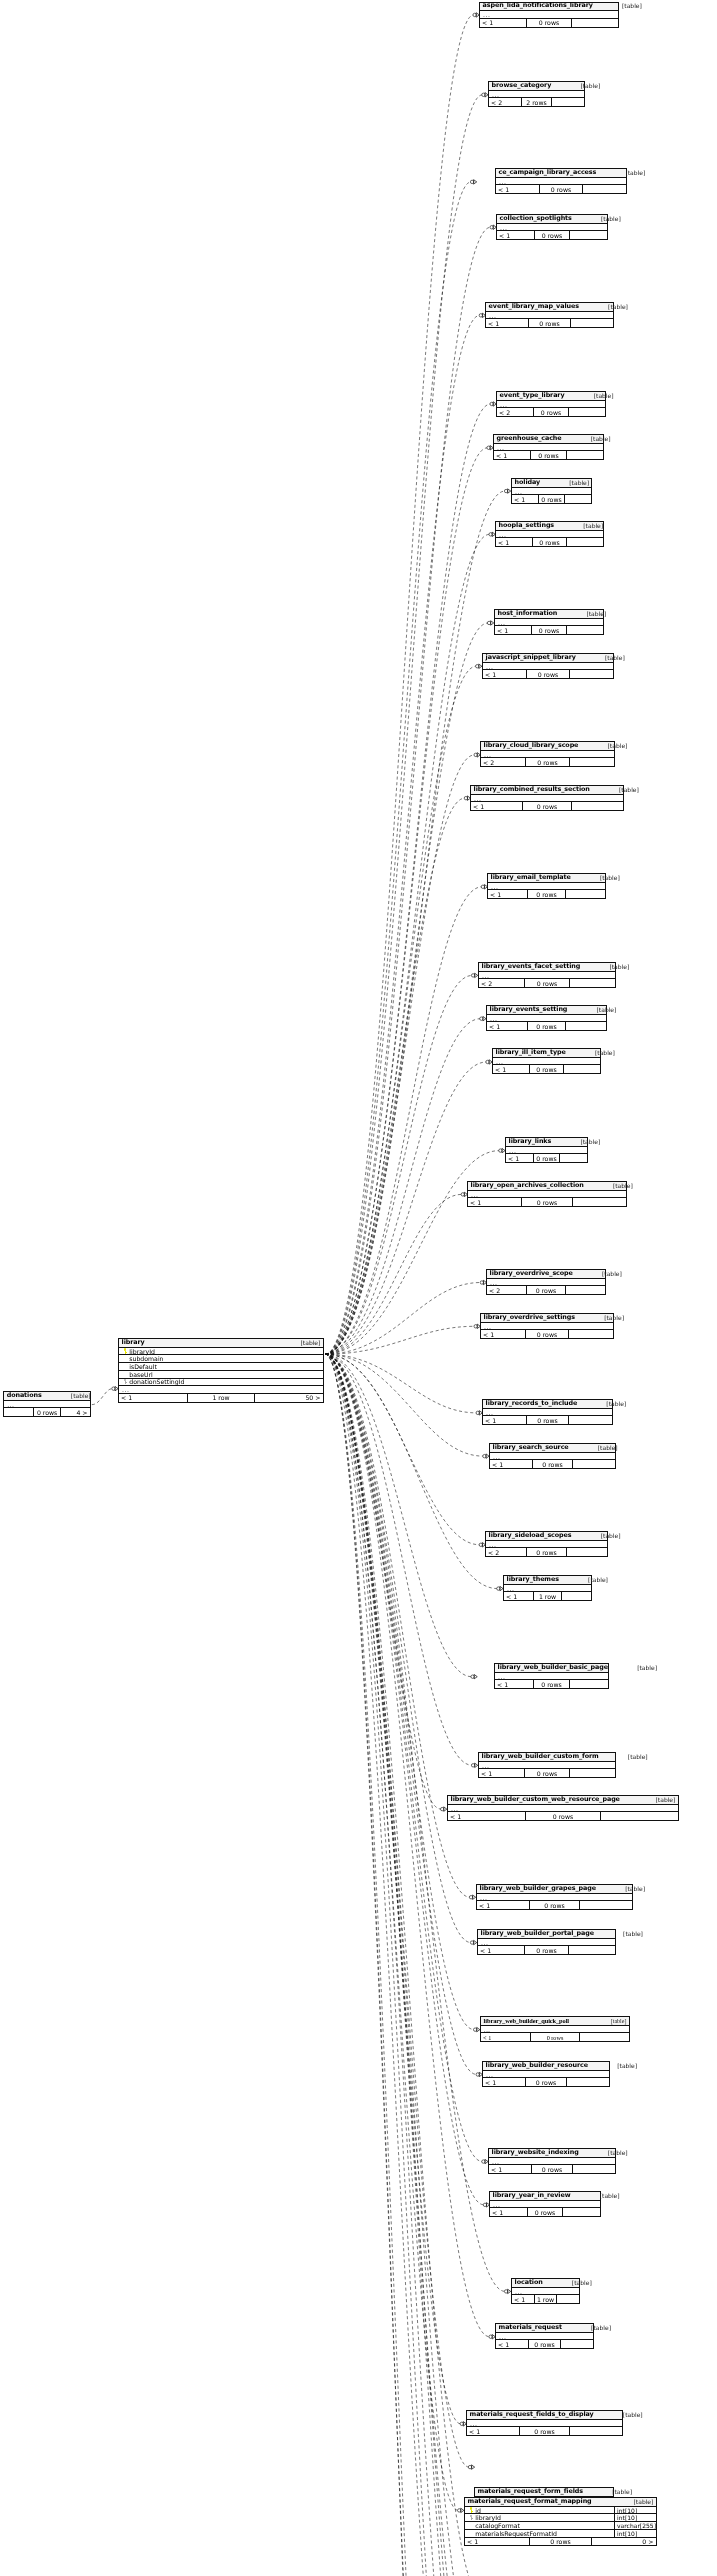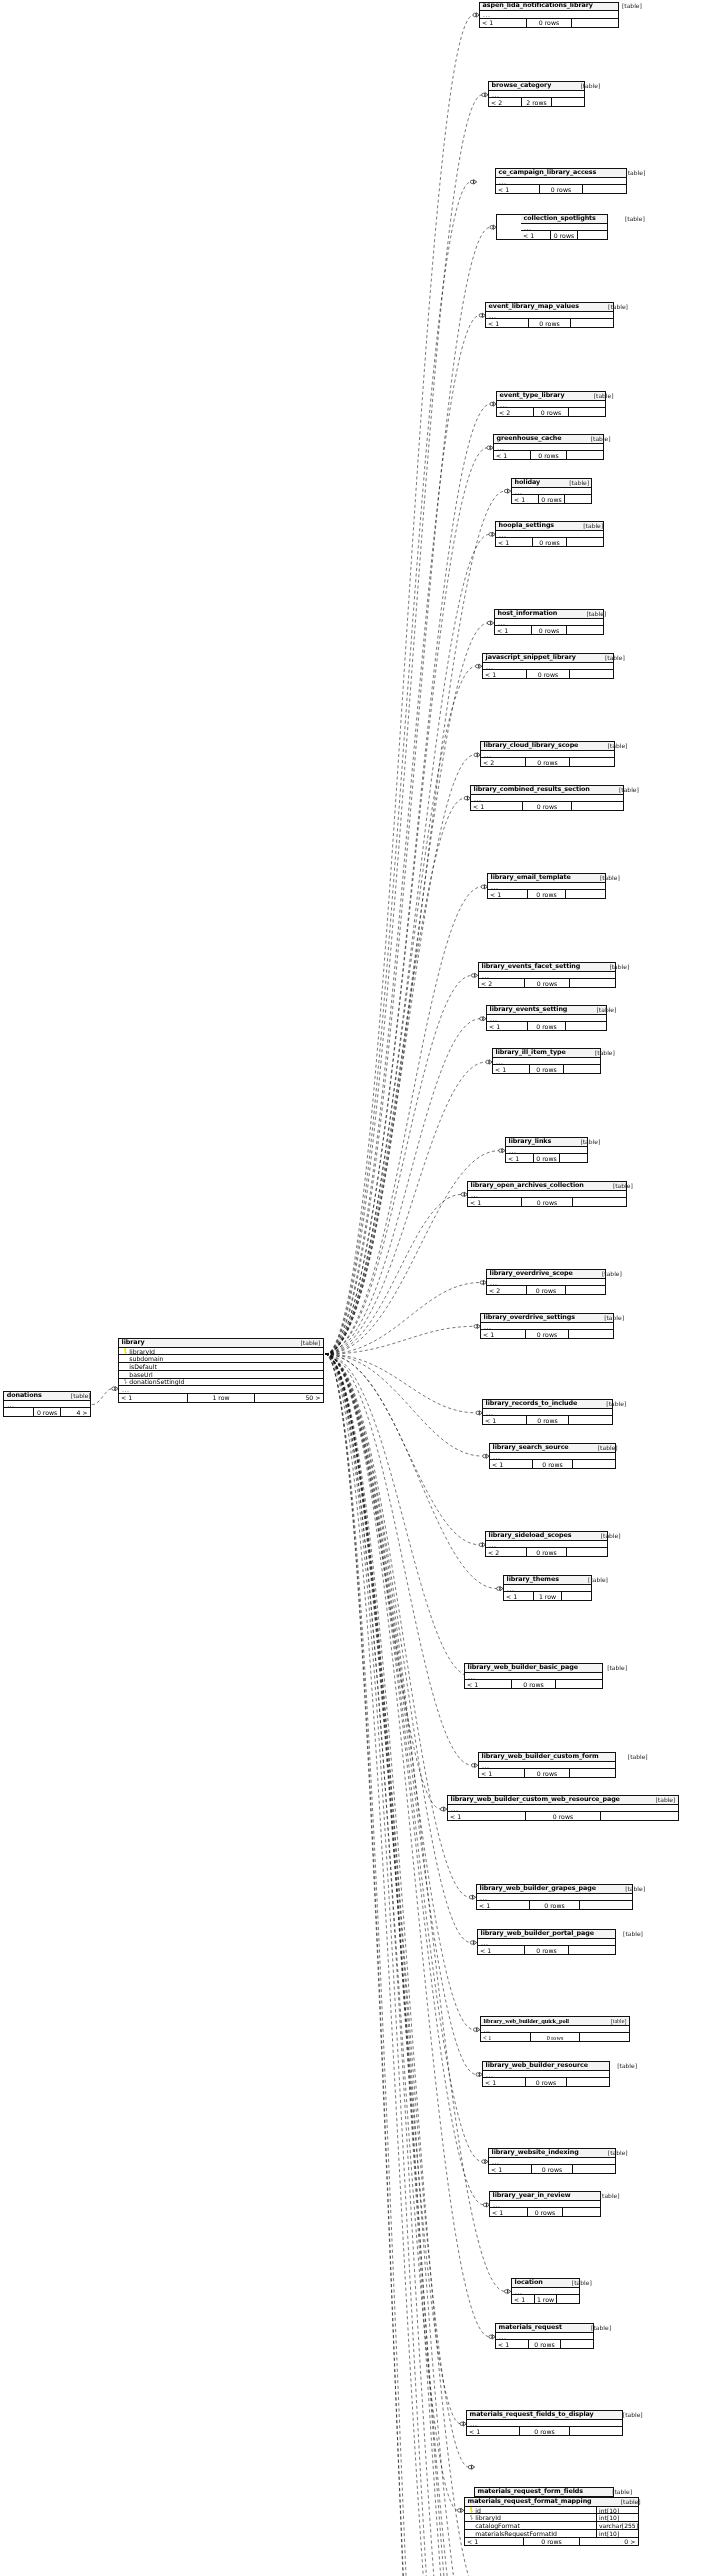--- a/index.html
+++ b/index.html
@@ -276,21 +276,21 @@
         <span class="nm">ce_campaign_library_access</span>
         <span class="tag">[table]</span>
       </div>
       <div class="col ell last">...</div>
       <div class="foot">
         <span class="f1">&lt; 1</span>
         <span class="f2">0 rows</span>
         <span class="f3"></span>
       </div>
     </div>
-    <div class="tbl" style="left: 496px; top: 214px; width: 112px; padding-left: 24px;">
+    <div class="tbl" style="left: 496px; top: 214px; width: 112px;">
       <div class="hdr">
         <span class="nm">collection_spotlights</span>
         <span class="tag">[table]</span>
       </div>
       <div class="col ell last">...</div>
       <div class="foot">
         <span class="f1">&lt; 1</span>
         <span class="f2">0 rows</span>
         <span class="f3"></span>
       </div>
@@ -540,21 +540,21 @@
         <span class="nm">library_themes</span>
         <span class="tag">[table]</span>
       </div>
       <div class="col ell last">...</div>
       <div class="foot">
         <span class="f1">&lt; 1</span>
         <span class="f2">1 row</span>
         <span class="f3"></span>
       </div>
     </div>
-    <div class="tbl" style="left: 464px; top: 1663px; width: 139px;">
+    <div class="tbl" style="left: 494px; top: 1663px; width: 115px;">
       <div class="hdr">
         <span class="nm">library_web_builder_basic_page</span>
         <span class="tag">[table]</span>
       </div>
       <div class="col ell last">...</div>
       <div class="foot">
         <span class="f1">&lt; 1</span>
         <span class="f2">0 rows</span>
         <span class="f3"></span>
       </div>
@@ -696,21 +696,21 @@
         <span class="nm">materials_request_form_fields</span>
         <span class="tag">[table]</span>
       </div>
       <div class="col ell last">...</div>
       <div class="foot">
         <span class="f1">&lt; 3</span>
         <span class="f2">0 rows</span>
         <span class="f3"></span>
       </div>
     </div>
-    <div class="tbl" style="left: 464px; top: 2497px; width: 175px;">
+    <div class="tbl" style="left: 464px; top: 2497px; width: 193px;">
       <div class="hdr">
         <span class="nm">materials_request_format_mapping</span>
         <span class="tag">[table]</span>
       </div>
       <div class="col">
         <span class="kw"><span class="key pk"><i></i><b></b><s></s></span></span>
         <span class="cname">id</span>
         <span class="ctype" style="flex:0 0 42px">int[10]</span>
       </div>
       <div class="col">

